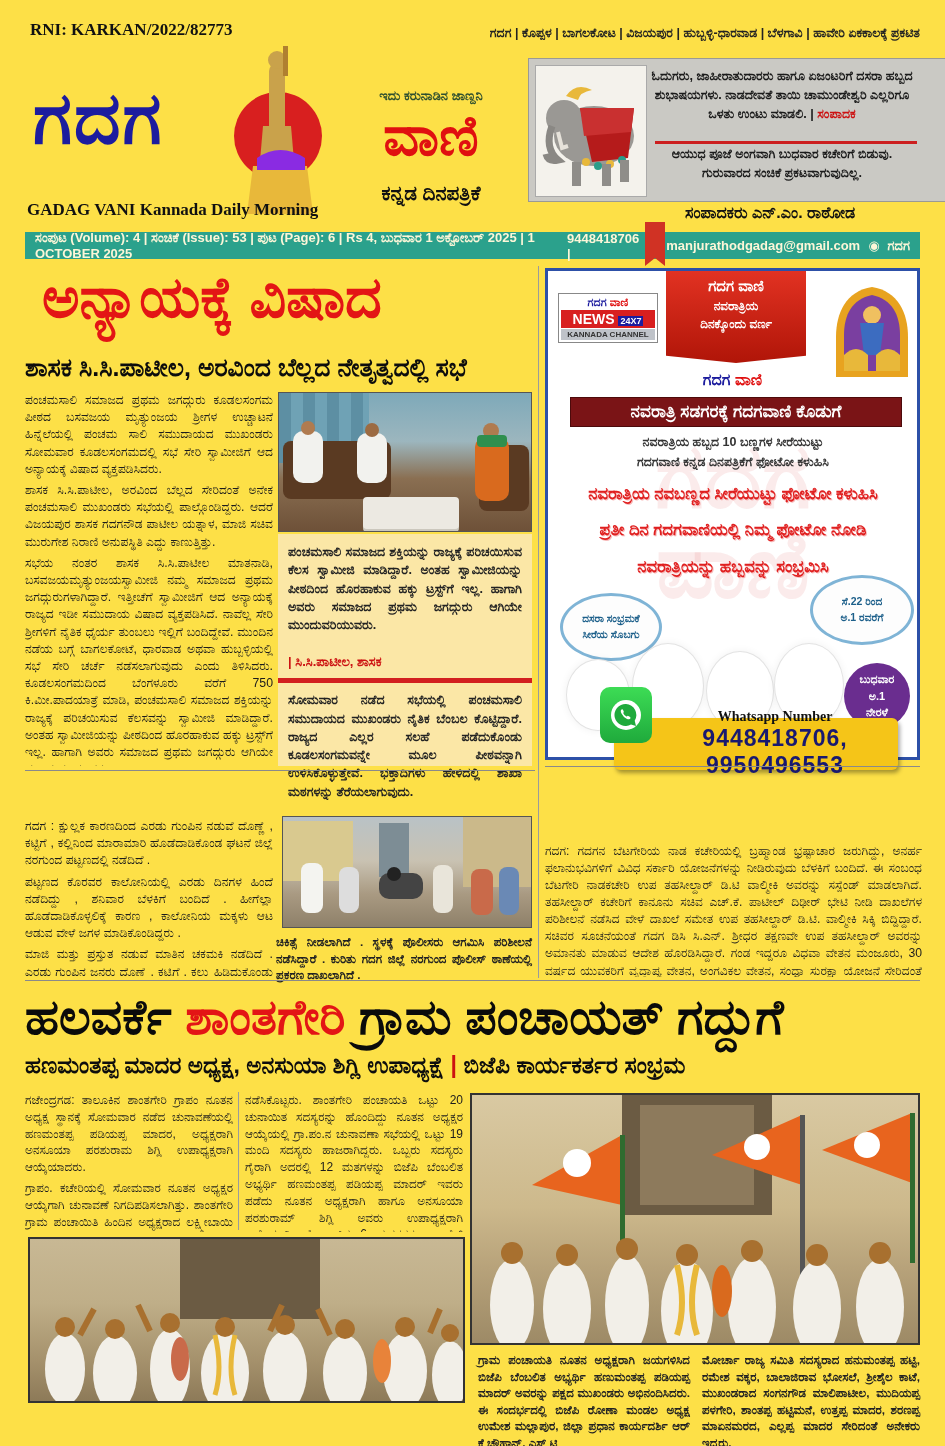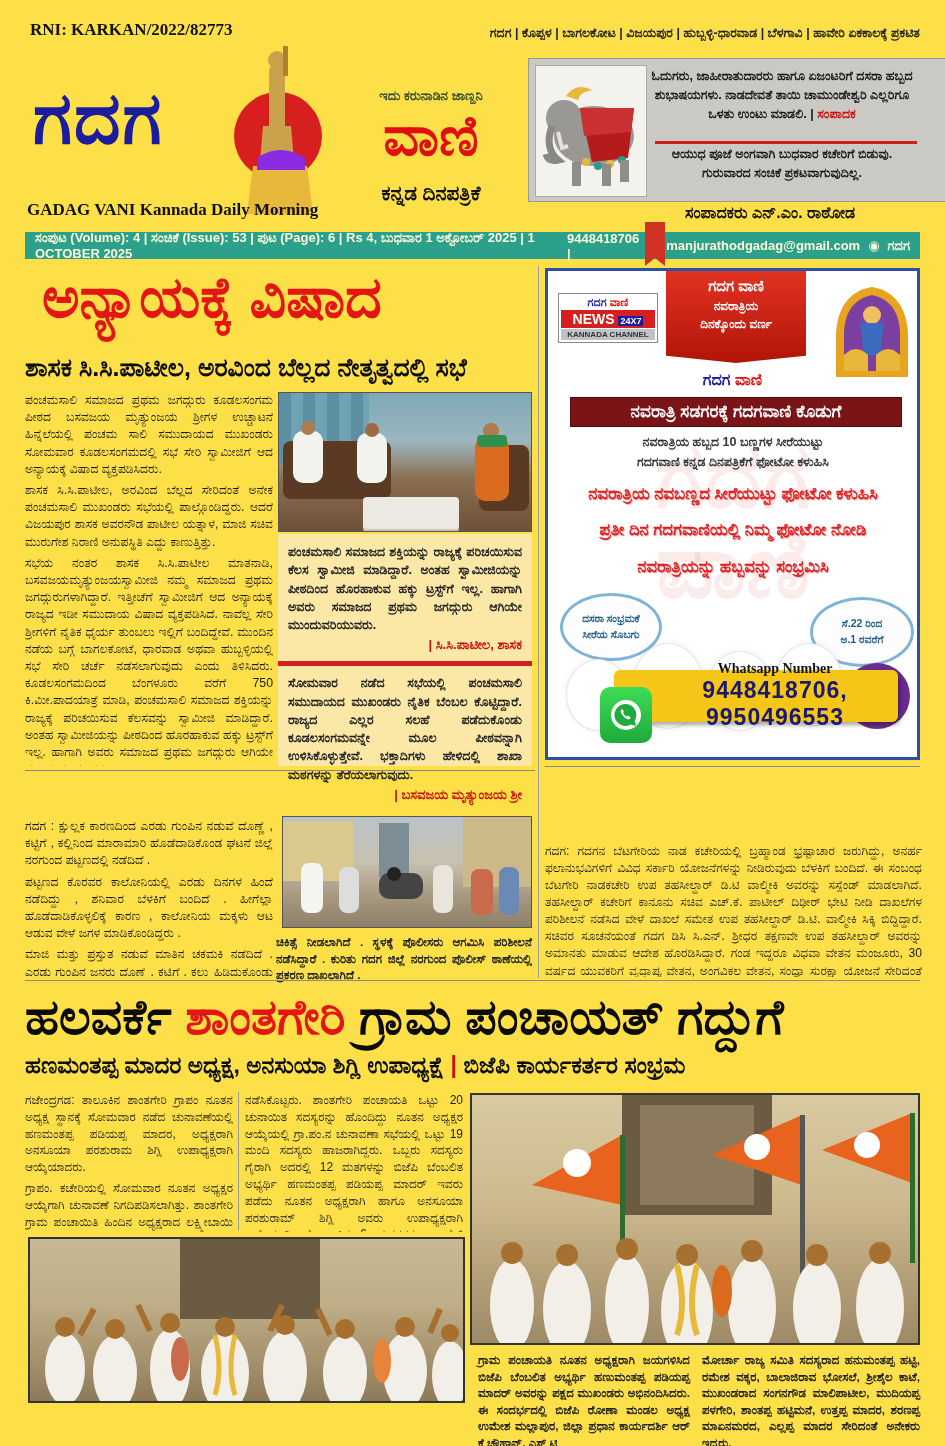--- a/index.html
+++ b/index.html
@@ -21,21 +21,21 @@
   .infobar{background:#2ba18c;color:#fdf6d8;font-size:13px;font-weight:bold;
            display:flex;align-items:center;gap:8px;padding:0 10px;box-sizing:border-box;}
   .ribbon{background:#d03224;clip-path:polygon(0 0,100% 0,100% 100%,50% 82%,0 100%);}
   .h1-red{font-size:57px;font-weight:900;color:#e31515;line-height:1.25;}
   .h2-black{font-size:25px;font-weight:800;color:#0d0d0d;line-height:1.2;}
   .body-text{font-size:12.3px;line-height:1.4;text-align:justify;color:#1c1c1c;}
   .body-text p{margin:0 0 4px 0;text-indent:0;}
   .photo{overflow:hidden;border:1px solid #555;box-sizing:border-box;}
   .quotebox{background:#fbe7a6;padding:9px 10px;box-sizing:border-box;}
   .quote-text{font-size:12.6px;font-weight:600;color:#222;text-align:justify;line-height:1.45;}
-  .quote-attr{font-size:13px;font-weight:800;color:#cc1111;text-align:right;margin-top:3px;}
+  .quote-attr{font-size:13px;font-weight:800;color:#cc1111;text-align:left;margin-top:20px;}
   .quote-div{height:5px;background:#d21f1f;margin:8px -10px;}
   .h-story2{font-size:31px;font-weight:900;color:#0c0c0c;line-height:1.1;}
   .caption{font-size:11.8px;font-weight:bold;color:#222;text-align:justify;line-height:1.4;}
   .adbox{border:3px solid #2d50a7;background:#ffffff;box-sizing:border-box;}
   .ad-banner{background:#7a1416;color:#fff;font-size:17px;font-weight:900;text-align:center;
              padding:4px 2px;border:1px solid #4d0a0b;}
   .ad-sub{font-size:12.5px;font-weight:800;color:#333;text-align:center;line-height:1.5;}
   .ad-display{font-size:16.5px;font-weight:900;color:#e02020;text-align:center;line-height:2.2;
               text-shadow:1px 1px 0 #f7b9b9;}
   .cloud{background:#fdfdfd;border:3px solid #7fb4d6;border-radius:50%;
@@ -137,21 +137,21 @@
     <span>◉</span>
     <span>ಗದಗ</span>
   </div>
   <div class="abs ribbon" style="left:645px;top:222px;width:20px;height:44px;z-index:5;"></div>
 
   <div class="abs h1-red" style="left:42px;top:262px;width:512px;">ಅನ್ಯಾಯಕ್ಕೆ ವಿಷಾದ</div>
   <div class="abs h2-black" style="left:25px;top:352px;width:512px;">ಶಾಸಕ ಸಿ.ಸಿ.ಪಾಟೀಲ, ಅರವಿಂದ ಬೆಲ್ಲದ ನೇತೃತ್ವದಲ್ಲಿ ಸಭೆ</div>
 
   <div class="abs body-text" style="left:25px;top:392px;width:248px;height:374px;overflow:hidden;">
     <p>ಪಂಚಮಸಾಲಿ ಸಮಾಜದ ಪ್ರಥಮ ಜಗದ್ಗುರು ಕೂಡಲಸಂಗಮ ಪೀಠದ ಬಸವಜಯ ಮೃತ್ಯುಂಜಯ ಶ್ರೀಗಳ ಉಚ್ಚಾಟನೆ ಹಿನ್ನೆಲೆಯಲ್ಲಿ ಪಂಚಮ ಸಾಲಿ ಸಮುದಾಯದ ಮುಖಂಡರು ಸೋಮವಾರ ಕೂಡಲಸಂಗಮದಲ್ಲಿ ಸಭೆ ಸೇರಿ ಸ್ವಾಮೀಜಿಗೆ ಆದ ಅನ್ಯಾಯಕ್ಕೆ ವಿಷಾದ ವ್ಯಕ್ತಪಡಿಸಿದರು.</p>
-    <p>ಶಾಸಕ ಸಿ.ಸಿ.ಪಾಟೀಲ, ಅರವಿಂದ ಬೆಲ್ಲದ ಸೇರಿದಂತೆ ಅನೇಕ ಪಂಚಮಸಾಲಿ ಮುಖಂಡರು ಸಭೆಯಲ್ಲಿ ಪಾಲ್ಗೊಂಡಿದ್ದರು. ಆದರೆ ವಿಜಯಪುರ ಶಾಸಕ ಅವರನೌಡ ಪಾಟೀಲ ಯತ್ನಾಳ, ಮಾಜಿ ಸಚಿವ ಮುರುಗೇಶ ನಿರಾಣಿ ಅನುಪಸ್ಥಿತಿ ಎದ್ದು ಕಾಣುತ್ತಿತ್ತು.</p>
+    <p>ಶಾಸಕ ಸಿ.ಸಿ.ಪಾಟೀಲ, ಅರವಿಂದ ಬೆಲ್ಲದ ಸೇರಿದಂತೆ ಅನೇಕ ಪಂಚಮಸಾಲಿ ಮುಖಂಡರು ಸಭೆಯಲ್ಲಿ ಪಾಲ್ಗೊಂಡಿದ್ದರು. ಆದರೆ ವಿಜಯಪುರ ಶಾಸಕ ಗದಗನೌಡ ಪಾಟೀಲ ಯತ್ನಾಳ, ಮಾಜಿ ಸಚಿವ ಮುರುಗೇಶ ನಿರಾಣಿ ಅನುಪಸ್ಥಿತಿ ಎದ್ದು ಕಾಣುತ್ತಿತ್ತು.</p>
     <p>ಸಭೆಯ ನಂತರ ಶಾಸಕ ಸಿ.ಸಿ.ಪಾಟೀಲ ಮಾತನಾಡಿ, ಬಸವಜಯಮೃತ್ಯುಂಜಯಸ್ವಾಮೀಜಿ ನಮ್ಮ ಸಮಾಜದ ಪ್ರಥಮ ಜಗದ್ಗುರುಗಳಾಗಿದ್ದಾರೆ. ಇತ್ತೀಚೆಗೆ ಸ್ವಾಮೀಜಿಗೆ ಆದ ಅನ್ಯಾಯಕ್ಕೆ ರಾಜ್ಯದ ಇಡೀ ಸಮುದಾಯ ವಿಷಾದ ವ್ಯಕ್ತಪಡಿಸಿದೆ. ನಾವೆಲ್ಲ ಸೇರಿ ಶ್ರೀಗಳಿಗೆ ನೈತಿಕ ಧೈರ್ಯ ತುಂಬಲು ಇಲ್ಲಿಗೆ ಬಂದಿದ್ದೇವೆ. ಮುಂದಿನ ನಡೆಯ ಬಗ್ಗೆ ಬಾಗಲಕೋಟೆ, ಧಾರವಾಡ ಅಥವಾ ಹುಬ್ಬಳ್ಳಿಯಲ್ಲಿ ಸಭೆ ಸೇರಿ ಚರ್ಚೆ ನಡೆಸಲಾಗುವುದು ಎಂದು ತಿಳಿಸಿದರು. ಕೂಡಲಸಂಗಮದಿಂದ ಬೆಂಗಳೂರು ವರೆಗೆ 750 ಕಿ.ಮೀ.ಪಾದಯಾತ್ರೆ ಮಾಡಿ, ಪಂಚಮಸಾಲಿ ಸಮಾಜದ ಶಕ್ತಿಯನ್ನು ರಾಜ್ಯಕ್ಕೆ ಪರಿಚಯಿಸುವ ಕೆಲಸವನ್ನು ಸ್ವಾಮೀಜಿ ಮಾಡಿದ್ದಾರೆ. ಅಂತಹ ಸ್ವಾಮೀಜಿಯನ್ನು ಪೀಠದಿಂದ ಹೊರಹಾಕುವ ಹಕ್ಕು ಟ್ರಸ್ಟ್‌ಗೆ ಇಲ್ಲ. ಹಾಗಾಗಿ ಅವರು ಸಮಾಜದ ಪ್ರಥಮ ಜಗದ್ಗುರು ಆಗಿಯೇ ಮುಂದುವರಿಯುವರು.</p>
 
   </div>
 
   <div class="abs photo" style="left:278px;top:392px;width:254px;height:140px;">
     <div style="position:absolute;inset:0;background:linear-gradient(180deg,#7ea9b9 0%,#9cb6be 35%,#8a6f52 62%,#6e5138 100%);"></div>
     <div style="position:absolute;left:0;top:0;width:90px;height:70px;background:repeating-linear-gradient(90deg,#5d8fa3 0 12px,#6fa2b5 12px 24px);"></div>
     <div style="position:absolute;left:4px;top:48px;width:108px;height:58px;background:#5a3a22;border-radius:8px;"></div>
     <div style="position:absolute;left:200px;top:52px;width:50px;height:66px;background:#5a3a22;border-radius:8px;"></div>
     <div style="position:absolute;left:14px;top:38px;width:30px;height:52px;background:#f2f2ee;border-radius:10px;"></div>
@@ -233,37 +233,37 @@
     <div class="abs cloud" style="left:12px;top:322px;width:96px;height:62px;">
       <div>ದಸರಾ ಸಂಭ್ರಮಕೆ</div>
       <div>ಸೀರೆಯ ಸೊಬಗು</div>
     </div>
 
     <div class="abs ad-display" style="left:4px;top:204px;width:362px;">
       <div>ನವರಾತ್ರಿಯ ನವಬಣ್ಣದ ಸೀರೆಯುಟ್ಟು ಫೋಟೋ ಕಳುಹಿಸಿ</div>
       <div>ಪ್ರತೀ ದಿನ ಗದಗವಾಣಿಯಲ್ಲಿ ನಿಮ್ಮ ಫೋಟೋ ನೋಡಿ</div>
       <div>ನವರಾತ್ರಿಯನ್ನು ಹಬ್ಬವನ್ನು ಸಂಭ್ರಮಿಸಿ</div>
     </div>
-    <div class="abs cloud" style="left:262px;top:326px;width:98px;height:64px;justify-content:center;">
+    <div class="abs cloud" style="left:262px;top:304px;width:98px;height:64px;justify-content:center;">
       <div>ಸೆ.22 ರಿಂದ</div>
       <div>ಅ.1 ರವರೆಗೆ</div>
     </div>
 
     <div class="abs flower" style="left:18px;top:388px;width:62px;height:70px;"></div>
     <div class="abs flower" style="left:84px;top:372px;width:70px;height:84px;"></div>
     <div class="abs flower" style="left:158px;top:380px;width:66px;height:78px;"></div>
     <div class="abs flower" style="left:226px;top:372px;width:68px;height:82px;"></div>
 
     <div class="abs purple-circle" style="left:296px;top:392px;width:66px;height:66px;">
       <div>ಬುಧವಾರ</div>
       <div>ಅ.1</div>
       <div>ನೇರಳೆ</div>
     </div>
 
-    <div class="abs wa-strip" style="left:66px;top:399px;width:226px;height:44px;">
+    <div class="abs wa-strip" style="left:66px;top:447px;width:226px;height:44px;">
       <div class="wa-label">Whatsapp Number</div>
       <div class="wa-num">9448418706, 9950496553</div>
     </div>
     <div class="abs wa-icon" style="left:52px;top:416px;width:52px;height:56px;">
       <svg width="34" height="34" viewBox="0 0 34 34">
         <circle cx="17" cy="17" r="15" fill="#fff"></circle>
         <path d="M17 6 a11 11 0 1 0 5 20.5 L27 28 l-1.3 -5.2 A11 11 0 0 0 17 6 Z" fill="#1faa3c"></path>
         <path d="M12.5 11.5 q-1.5 1 0 4 q2 4 5.5 5.5 q3 1 3.5 -0.8 q0.3 -1.2 -1.2 -1.8 l-1.6 -0.6 q-0.8 1 -1.6 0.5 q-2 -1.2 -2.8 -3 q-0.3 -0.8 0.6 -1.4 l-0.8 -2 q-0.6 -1.3 -1.6 -0.4 Z" fill="#fff"></path>
       </svg>
     </div>

